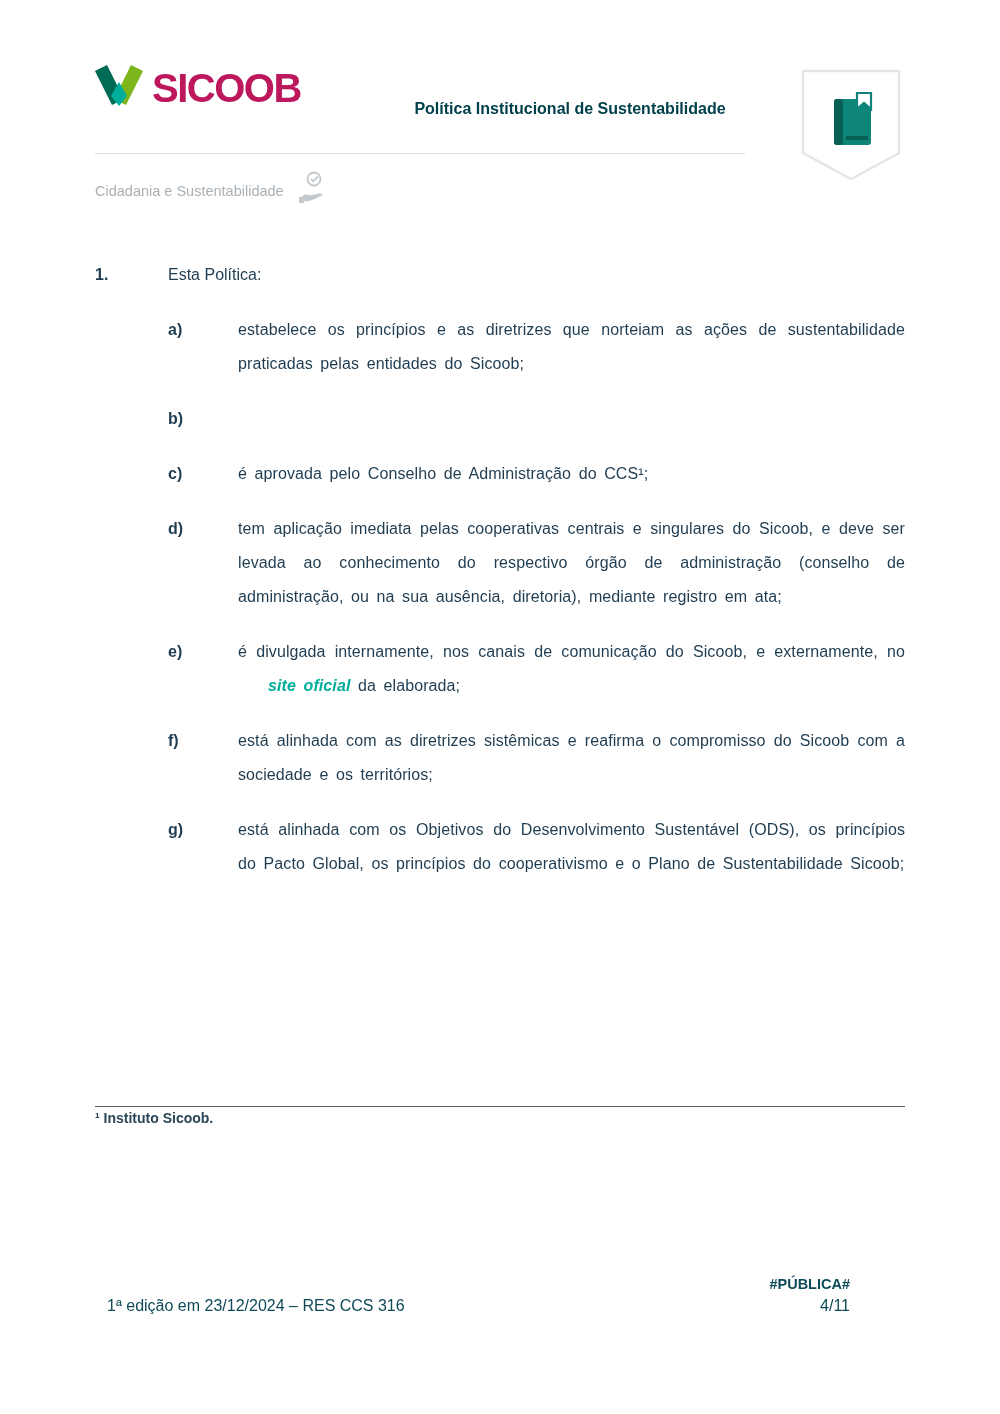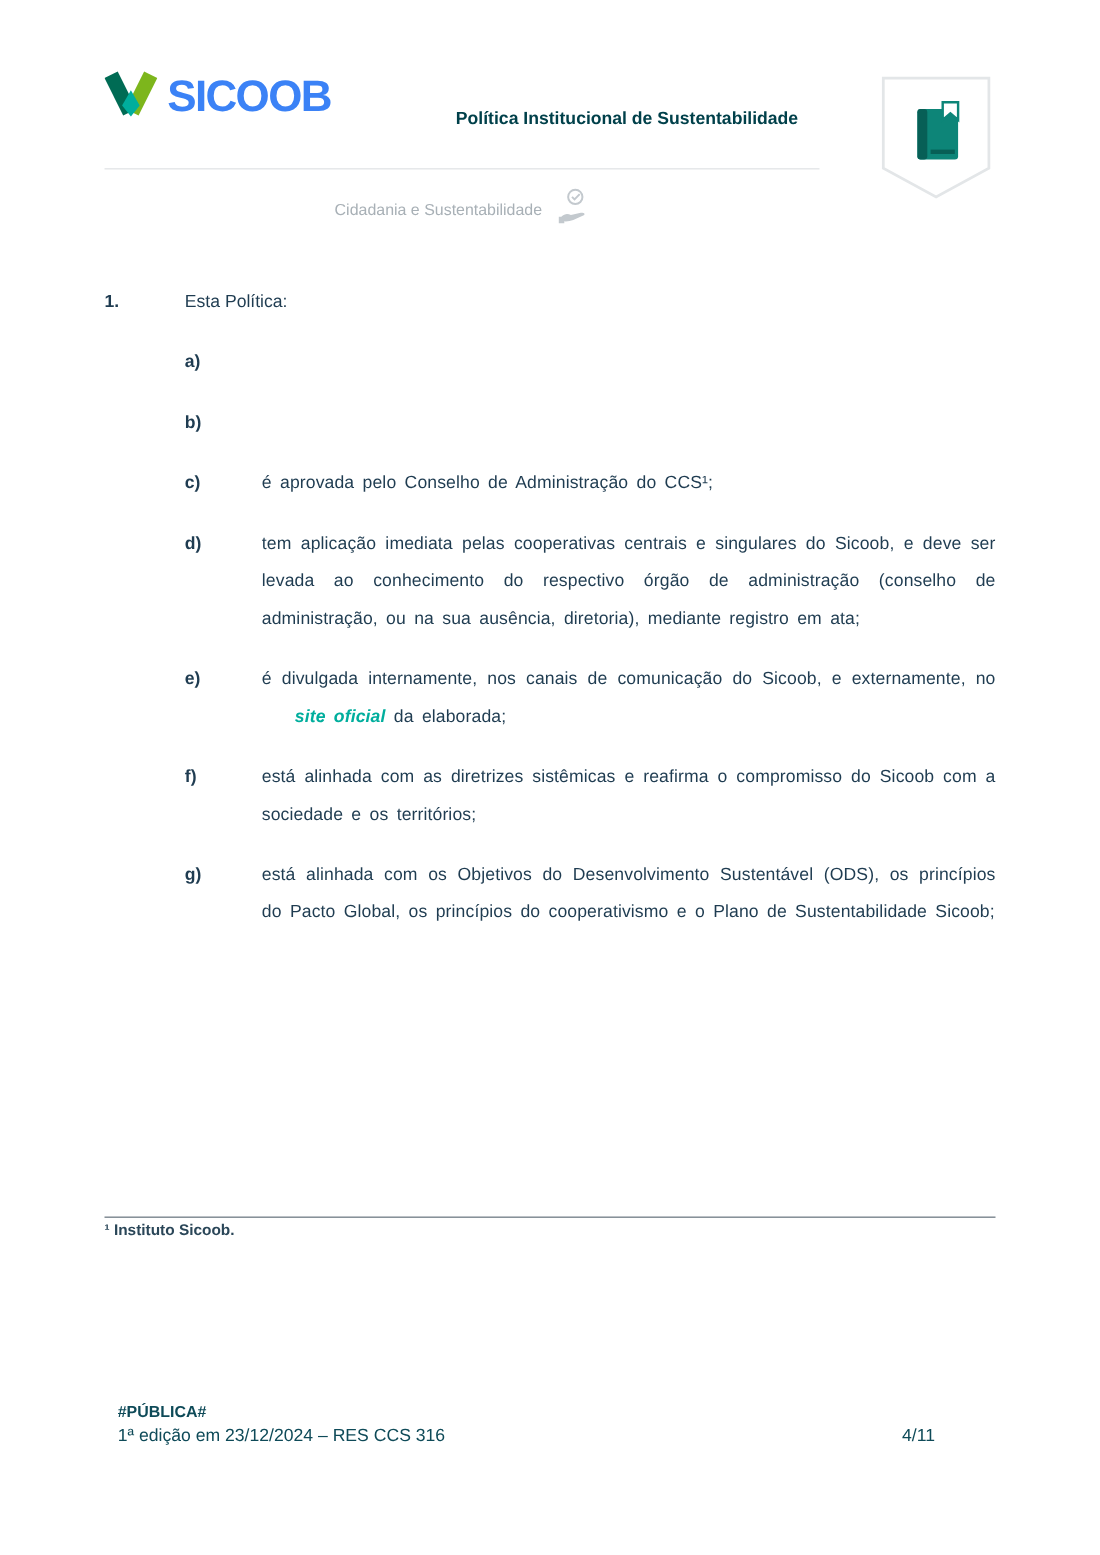--- a/index.html
+++ b/index.html
@@ -12,34 +12,34 @@
     color:#1f3c51;
     font-family:"Liberation Sans", sans-serif;
     overflow:hidden;
   }
   
   .logo {
     position:absolute; top:64px; left:95px;
     display:flex; align-items:center; gap:9px;
   }
   .logo-word {
-    font-size:40px; font-weight:bold; color:#3b82f6; letter-spacing:-1.5px;
+    font-size:40px; font-weight:bold; color:#be185d; letter-spacing:-1.5px;
   }
   .doc-title {
     position:absolute; top:100px; left:330px; width:480px;
     text-align:center; font-size:16px; font-weight:bold; color:#00404a;
   }
   .badge { position:absolute; top:68px; right:98px; width:102px; height:114px; }
   .header-divider {
     position:absolute; top:153px; left:95px; width:650px;
     border-top:1px solid #dcdfe2;
   }
   .subtitle-row {
     position:absolute; top:170px; left:95px; width:650px;
-    display:flex; justify-content:center; align-items:center; gap:13px;
+    display:flex; justify-content:flex-start; align-items:center; gap:13px;
     color:#a8b0b6; font-size:14.5px;
   }
   
   .doc-body { position:absolute; top:258px; left:95px; width:810px; }
   .intro { display:flex; font-size:16px; line-height:34px; }
   .intro-num { width:73px; font-weight:bold; }
   .item { display:flex; margin-top:21px; }
   .item-label {
     margin-left:73px; width:70px; flex:0 0 70px;
     font-weight:bold; font-size:16px; line-height:34px;
@@ -53,21 +53,21 @@
   
   .footnote-rule {
     position:absolute; top:1106px; left:95px; width:810px;
     border-top:1px solid #55636e;
   }
   .footnote {
     position:absolute; top:1110px; left:95px;
     font-size:14px; font-weight:bold; color:#2a4658;
   }
   
-  .footer { position:absolute; top:1276px; left:107px; right:150px; color:#0e4a58; }
+  .footer { position:absolute; top:1276px; left:107px; right:150px; color:#0e4a58;text-align:right; }
   .classification { font-weight:bold; font-size:14.5px; margin-bottom:5px; }
   .footer-row { display:flex; justify-content:space-between; font-size:16px; }
 </style>
 </head>
 <body>
 
 <div class="page">
 
   <div class="logo">
     <span>
@@ -109,20 +109,21 @@
   </div>
 
   <div class="doc-body">
     <div class="intro">
       <span class="intro-num">1.</span>
       <span class="intro-text">Esta Política:</span>
     </div>
     <div>
         <div class="item">
           <span class="item-label">a)</span>
+          <p class="item-text"><span>estabelece os princípios e as diretrizes que norteiam as ações de sustentabilidade praticadas pelas entidades do Sicoob;</span></p>
         </div>
         <div class="item">
           <span class="item-label">b)</span>
         </div>
         <div class="item">
           <span class="item-label">c)</span>
           <p class="item-text"><span>é aprovada pelo Conselho de Administração do CCS¹;</span></p>
         </div>
         <div class="item">
           <span class="item-label">d)</span>

